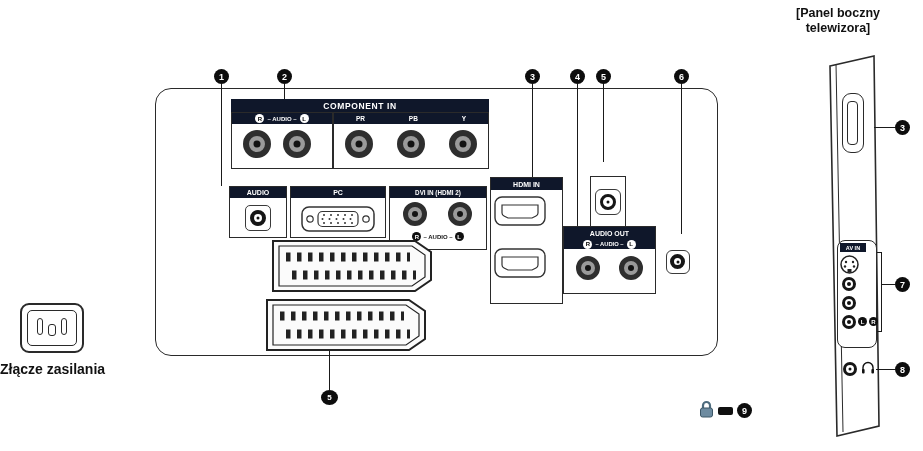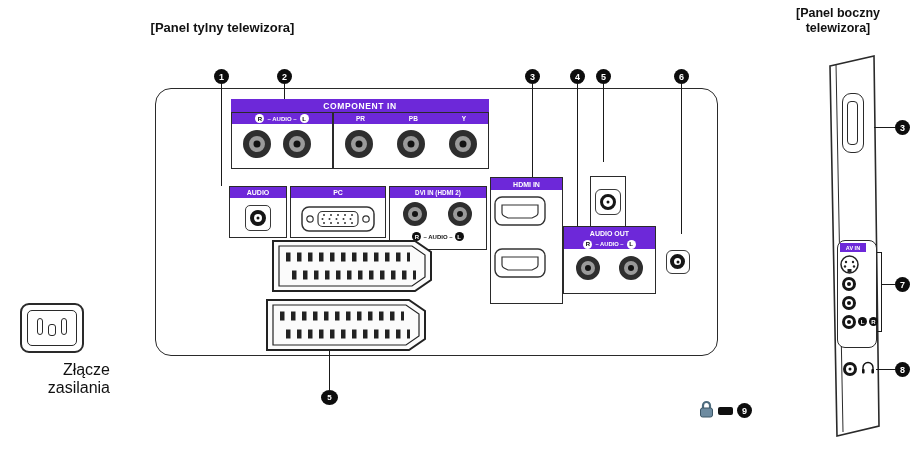--- a/index.html
+++ b/index.html
@@ -3,21 +3,21 @@
 <meta charset="utf-8">
 <style>
   html,body{margin:0;padding:0;background:#fff}
   #stage{position:relative;width:923px;height:451px;background:#fff;
          font-family:"Liberation Sans",sans-serif;color:#111;overflow:hidden}
   .t{position:absolute;font-weight:bold;white-space:pre-line}
   .callout{position:absolute;width:15px;height:15px;border-radius:50%;background:#0d0d0d;color:#fff;
            font-size:9px;font-weight:bold;display:flex;align-items:center;justify-content:center;z-index:6}
   .vl{position:absolute;width:1px;background:#1a1a1a;z-index:1}
   .hl{position:absolute;height:1px;background:#1a1a1a;z-index:1}
-  .bar{position:absolute;background:#6d28d9;color:#fff;font-weight:bold;display:flex;
+  .bar{position:absolute;background:#0f172a;color:#fff;font-weight:bold;display:flex;
        align-items:center;justify-content:center;gap:3px;z-index:3}
   .box{position:absolute;border:1px solid #2a2a2a;background:#fff;box-sizing:border-box;z-index:2}
   .rca28{position:absolute;width:28px;height:28px;border-radius:50%;border:6px solid #2e2e2e;background:#9a9a9a;box-sizing:border-box;z-index:3}
   .rca28::after{content:"";position:absolute;left:50%;top:50%;transform:translate(-50%,-50%);width:7px;height:7px;border-radius:50%;background:#121212}
   .rca24{position:absolute;width:24px;height:24px;border-radius:50%;border:5px solid #2e2e2e;background:#9a9a9a;box-sizing:border-box;z-index:3}
   .rca24::after{content:"";position:absolute;left:50%;top:50%;transform:translate(-50%,-50%);width:6px;height:6px;border-radius:50%;background:#121212}
   .rca14{position:absolute;width:14px;height:14px;border-radius:50%;border:3px solid #161616;background:#fff;box-sizing:border-box;z-index:3}
   .rca14::after{content:"";position:absolute;left:50%;top:50%;transform:translate(-50%,-50%);width:4px;height:4px;border-radius:50%;background:#121212}
   .plate{position:absolute;border:1.2px solid #3a3a3a;border-radius:5px;background:#fff;box-sizing:border-box;z-index:3}
   .ring{position:absolute;border-radius:50%;border:4.5px solid #161616;background:#fff;box-sizing:border-box;z-index:4}
@@ -26,29 +26,28 @@
       font-size:6px;font-weight:bold;align-items:center;justify-content:center;flex:none}
   .cl.inv{background:#fff;color:#000}
   .clabs{position:absolute;z-index:4}
   svg{display:block}
 </style>
 </head>
 <body>
 
 <div id="stage">
 
-  <div class="t" style="left:95px;top:20px;width:255px;text-align:center;font-size:13px">[Panel tylny telewizora]</div>
   <div class="t" style="left:782px;top:6px;width:112px;text-align:center;font-size:12.5px;line-height:1.2">[Panel boczny telewizora]</div>
 
   <div class="box" style="left:20px;top:303px;width:64px;height:50px;border-width:2px;border-radius:9px"></div>
   <div class="box" style="left:27px;top:310px;width:50px;height:36px;border-radius:5px"></div>
   <div class="box" style="left:37px;top:318px;width:6px;height:17px;border-radius:3px"></div>
   <div class="box" style="left:61px;top:318px;width:6px;height:17px;border-radius:3px"></div>
   <div class="box" style="left:48px;top:324px;width:8px;height:12px;border-radius:3px"></div>
-  <div class="t" style="left:0px;top:361px;width:110px;text-align:right;font-size:16px;font-weight:normal">Złącze zasilania</div>
+  <div class="t" style="left:0px;top:361px;width:110px;text-align:left;font-size:14px;font-weight:bold">Złącze zasilania</div>
 
   <div class="box" style="left:155px;top:88px;width:563px;height:268px;border-width:1.6px;border-radius:16px;z-index:1"></div>
 
   <div class="vl" style="left:221px;top:84px;height:102px"></div>
   <div class="vl" style="left:284px;top:84px;height:15px"></div>
   <div class="vl" style="left:532px;top:84px;height:93px"></div>
   <div class="vl" style="left:577px;top:84px;height:142px"></div>
   <div class="vl" style="left:603px;top:84px;height:78px"></div>
   <div class="vl" style="left:681px;top:84px;height:150px"></div>
   <div class="vl" style="left:329px;top:351px;height:39px"></div>

